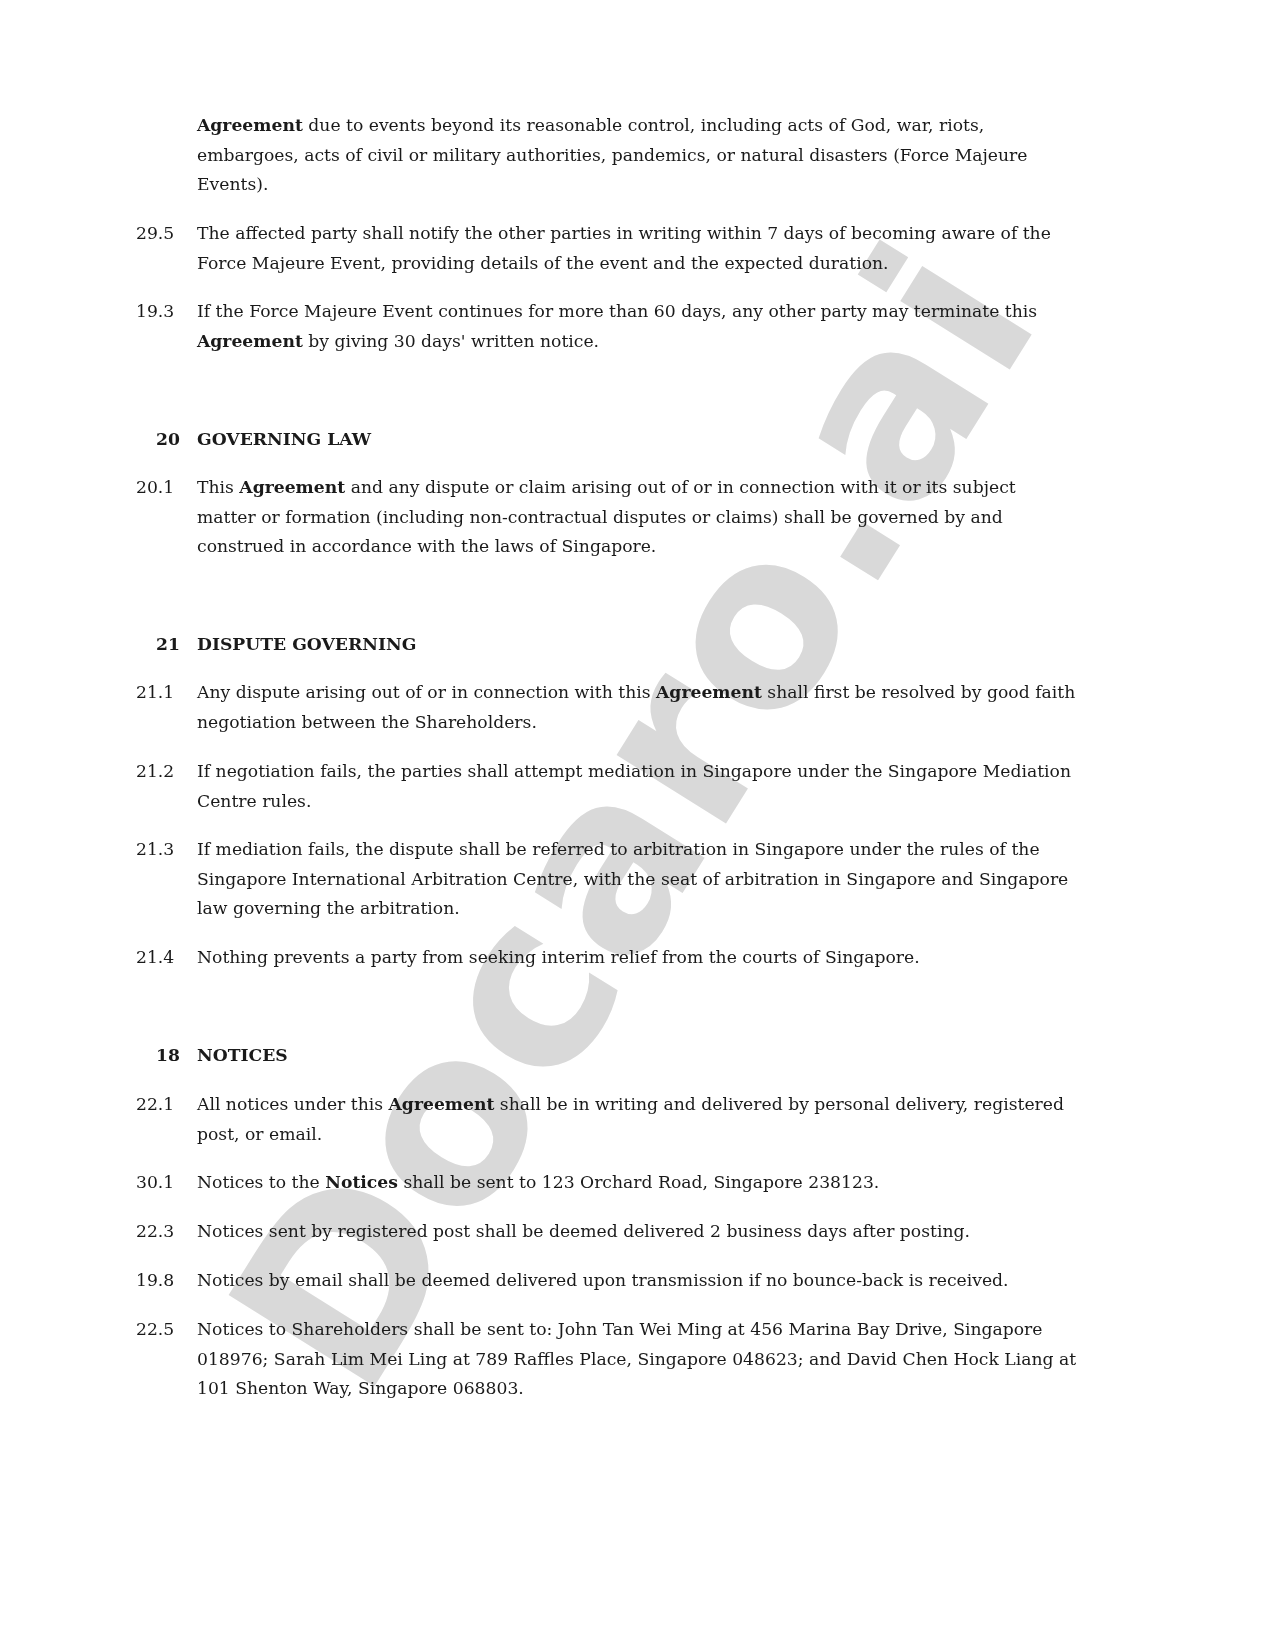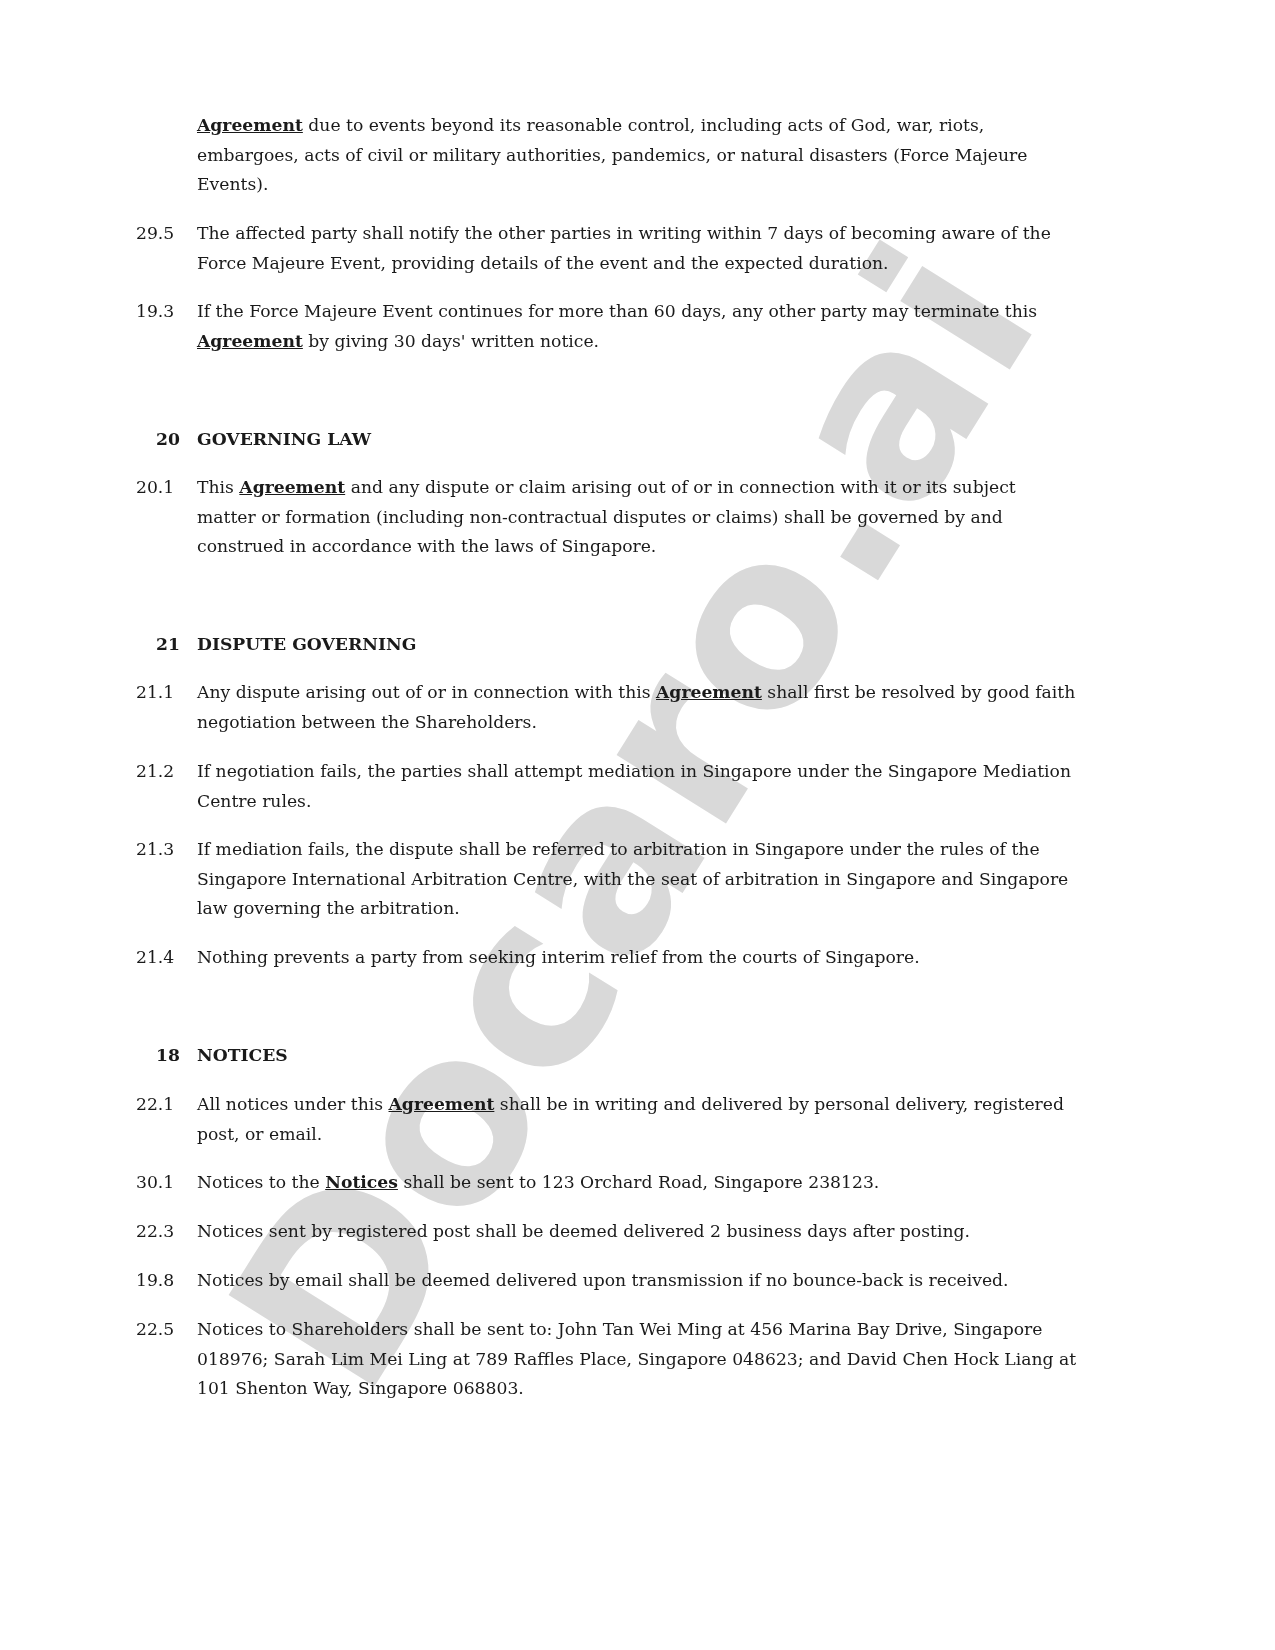--- a/index.html
+++ b/index.html
@@ -12,21 +12,21 @@
         font-family: "DejaVu Sans", sans-serif; font-weight: bold;
         font-size: 236px; color: #d9d9d9; white-space: nowrap; letter-spacing: 2px;
         margin-left: -4px; margin-top: -8px; }
   .page { position: absolute; left: 0; top: 0; width: 1275px; z-index: 1; }
   .para { position: absolute; left: 136px; width: 940px; font-size: 17.2px; line-height: 29.5px; }
   .para .num { position: absolute; left: 0; top: 0; width: 50px; }
   .para .txt { position: absolute; left: 61px; width: 880px; }
   .head { position: absolute; left: 136px; font-size: 17.2px; line-height: 29.5px; font-weight: bold; }
   .head .num { position: absolute; left: 20px; width: 30px; }
   .head .txt { position: absolute; left: 61px; white-space: nowrap; }
-  b { font-weight: bold; text-decoration: underline; }
+  b { font-weight: bold; }
 </style>
 </head>
 <body>
 
 <div class="watermark">
   <span>Docaro.ai</span>
 </div>
 
 <div class="page">
 

